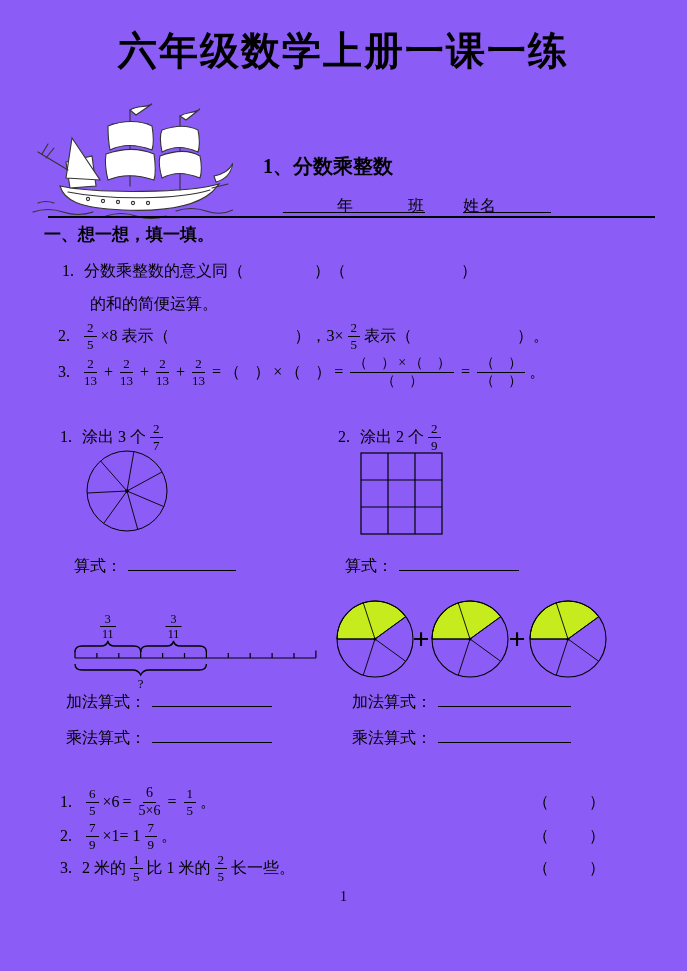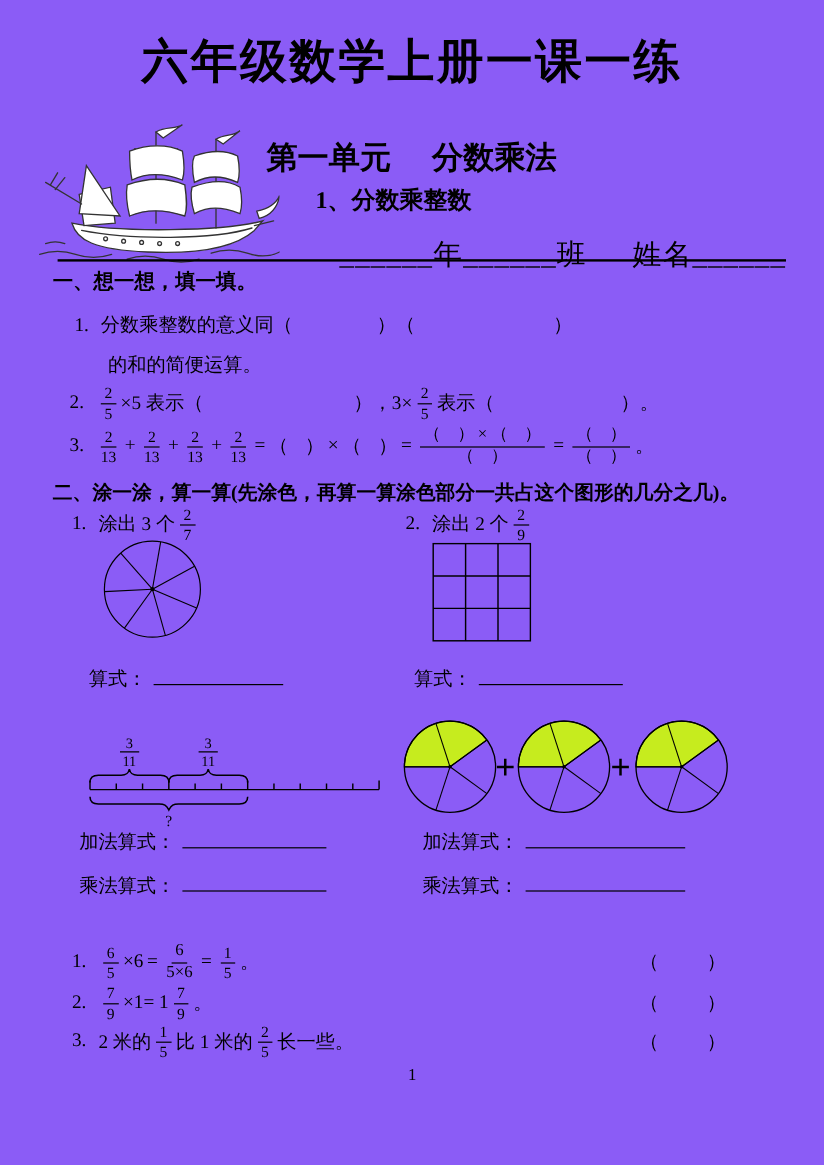--- a/index.html
+++ b/index.html
@@ -7,21 +7,21 @@
          font-family:"Liberation Serif","DejaVu Serif",serif;font-size:16px;overflow:hidden;}
   .abs{position:absolute;}
   .row{position:absolute;display:flex;align-items:center;white-space:nowrap;}
   .brow{position:absolute;display:flex;align-items:baseline;white-space:nowrap;}
   
   .main-title{left:0;right:0;top:24px;text-align:center;font-family:"Liberation Sans","DejaVu Sans",sans-serif;
               font-weight:bold;font-size:39px;letter-spacing:2px;}
   .unit-title{top:114px;left:222px;font-weight:bold;font-size:26px;}
   .unit-title .sp{display:inline-block;width:34px;}
   .lesson-title{top:153px;left:263px;font-weight:bold;font-size:20px;}
-  .name-line{top:196px;left:283px;font-size:24px;letter-spacing:1px;}
+  .name-line{top:196px;left:283px;font-size:16px;letter-spacing:1px;text-decoration:underline;}
   .name-line .sp{display:inline-block;width:38px;}
   .hrule{top:216px;left:48px;width:607px;height:2px;background:#000;}
   
   .sec-h{position:absolute;left:44px;font-weight:bold;font-size:17px;white-space:nowrap;}
   
   .frac{display:inline-flex;flex-direction:column;align-items:center;line-height:1.05;
         font-size:13px;margin:0 4px;}
   .frac .num{border-bottom:1px solid #000;padding:0 3px 1px;display:inline-flex;align-items:baseline;justify-content:center;}
   .frac .den{padding-top:1px;display:inline-flex;align-items:baseline;justify-content:center;}
   .frac.big{font-size:14px;}
@@ -77,23 +77,20 @@
       <path d="M152,16 L152,90"></path>
       <path d="M152,16 C160,11 166,14 172,9 L158,20 Z" fill="#fff"></path>
       <path d="M134,30 C148,25 160,25 170,30 C172,40 172,46 170,52 C156,46 146,46 134,52 C132,42 132,34 134,30 Z" fill="#fff"></path>
       <path d="M132,56 C148,50 162,50 172,56 C174,66 174,72 172,78 C156,72 146,72 134,78 C131,68 131,60 132,56 Z" fill="#fff"></path>
 
       <path d="M186,76 C196,74 202,70 205,63 C203,74 196,80 188,82 Z" fill="#fff"></path>
       <path d="M184,88 L200,84"></path>
     </g>
   </svg>
 
-  <div class="abs unit-title">
-    <span>第一单元</span><span class="sp"></span><span>分数乘法</span>
-  </div>
   <div class="abs lesson-title">1、分数乘整数</div>
 
   <div class="abs name-line">
     <span>______</span><span>年</span><span>______</span><span>班</span><span class="sp"></span><span>姓名</span><span>______</span>
   </div>
   <div class="abs hrule"></div>
 
   <div class="sec-h" style="top:223px;">一、想一想，填一填。</div>
 
   <div class="brow" style="top:261px;left:62px;">
@@ -113,21 +110,21 @@
   <div class="brow" style="top:294px;left:90px;align-items:flex-end;">
     <span>的和的简便运算。</span>
   </div>
 
   <div class="row" style="top:320px;left:58px;height:32px;">
     <span class="num-label">2.</span>
     <span class="frac">
         <span class="num">2</span>
         <span class="den">5</span>
       </span>
-    <span>×5 表示</span>
+    <span>×8 表示</span>
     <span class="pb pb-125">
         <span>（</span>
         <span class="g"></span>
         <span>）</span>
       </span>
     <span>，3×</span>
     <span class="frac">
         <span class="num">2</span>
         <span class="den">5</span>
       </span>
@@ -209,21 +206,20 @@
         <span class="pb pb-14">
             <span>（</span>
             <span class="g"></span>
             <span>）</span>
           </span>
       </span>
     </span>
     <span>。</span>
   </div>
 
-  <div class="sec-h" style="top:400px;font-size:16.5px;">二、涂一涂，算一算(先涂色，再算一算涂色部分一共占这个图形的几分之几)。</div>
 
   <div class="row" style="top:422px;left:60px;height:30px;">
     <span class="num-label">1.</span>
     <span>涂出 3 个</span>
     <span class="frac">
         <span class="num">2</span>
         <span class="den">7</span>
       </span>
   </div>
   <div class="row" style="top:422px;left:338px;height:30px;">

